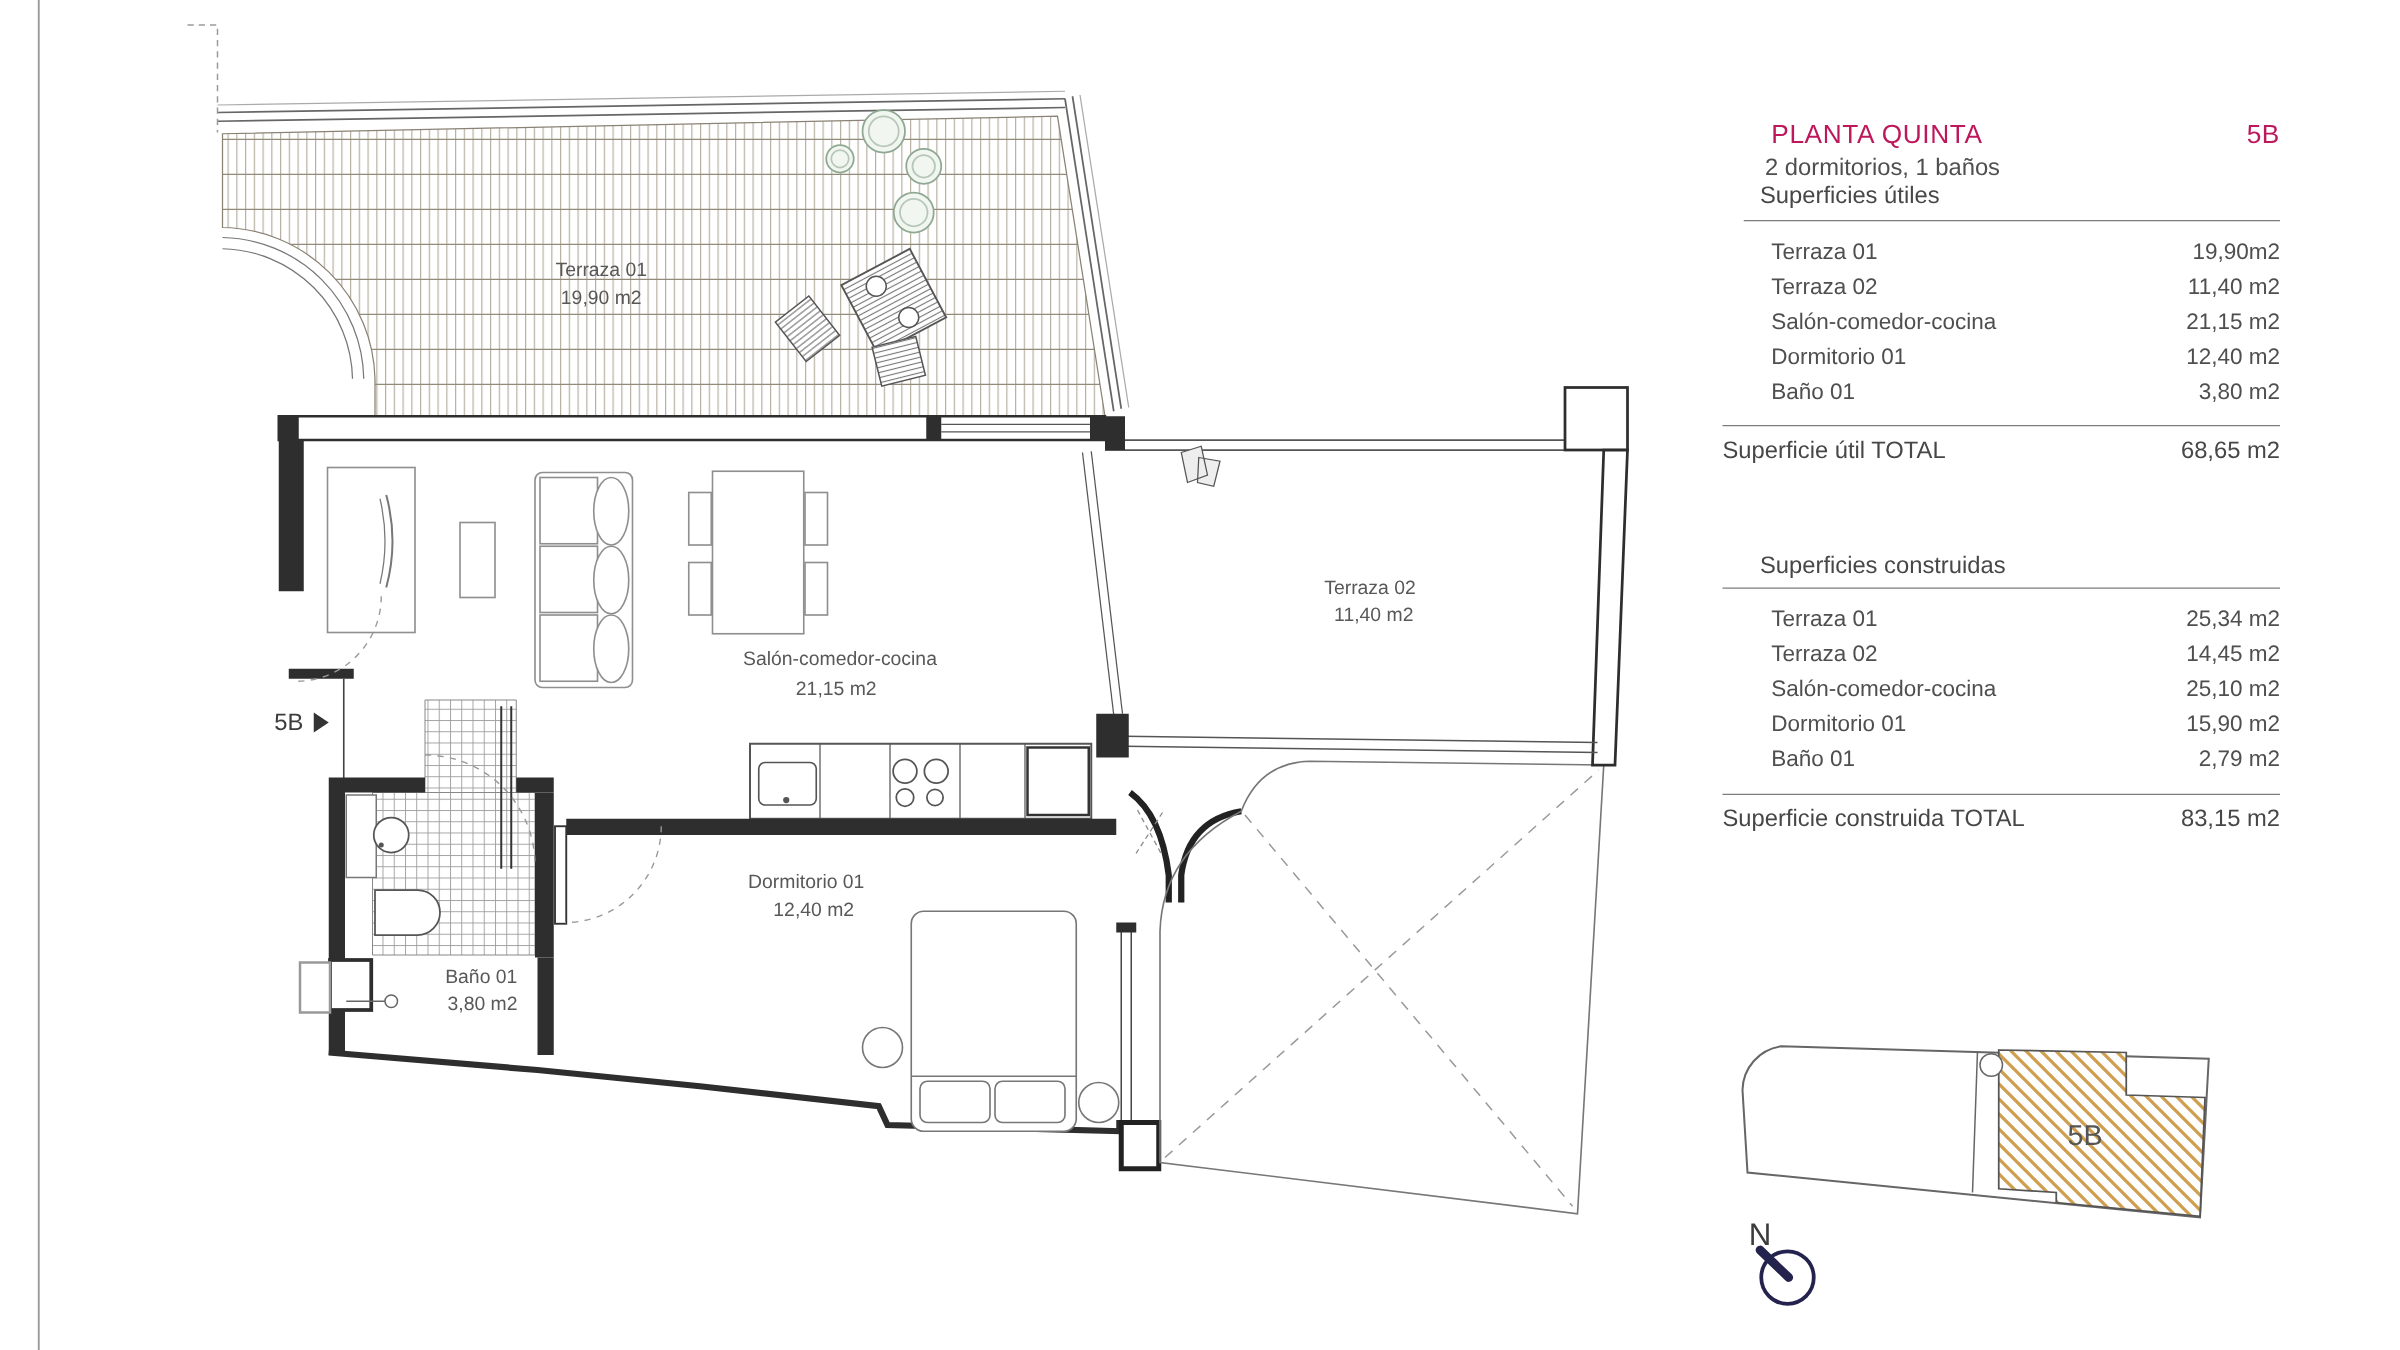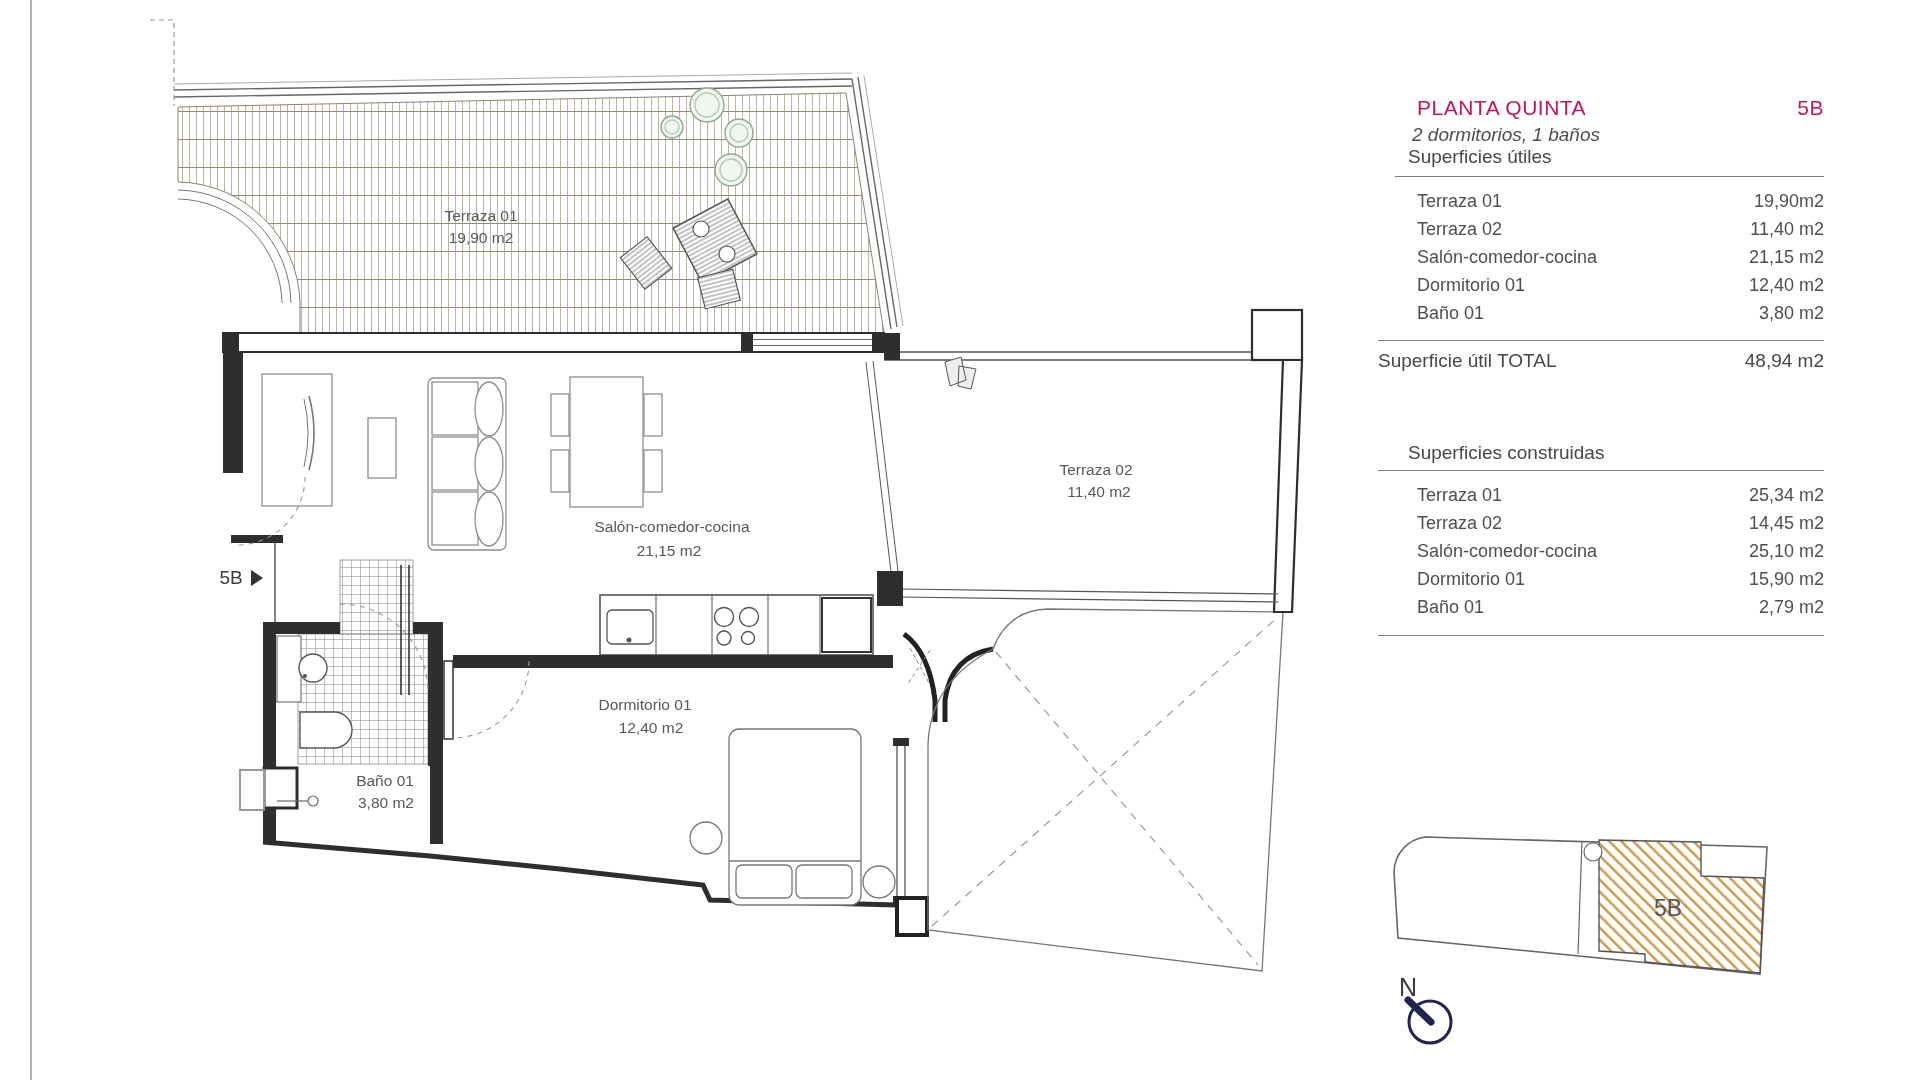--- a/index.html
+++ b/index.html
@@ -8,21 +8,21 @@
   svg{position:absolute;left:0;top:0;}
   svg text{font-family:"Liberation Sans", sans-serif;fill:#585858;}
   .plan-label{font-size:15.5px;}
   .entry-label{font-size:19px;fill:#3c3c3c;}
   .key-label{font-size:23px;fill:#555;}
   .north-label{font-size:25px;fill:#3c3c3c;}
 
   .panel{position:absolute;left:1378px;top:0;width:446px;color:#4f4f4f;}
   .title-row{margin-top:96px;display:flex;justify-content:space-between;align-items:baseline;
     padding-left:39px;font-size:21px;letter-spacing:.5px;color:#be185d;}
-  .subtitle{margin-top:4px;padding-left:34px;font-size:19px;font-style:italic;}
+  .subtitle{margin-top:4px;padding-left:34px;font-size:19px;}
   .sec-head{padding-left:30px;font-size:19px;color:#474747;}
   .head-1{margin-top:0;}
   .head-2{margin-top:70px;}
   .rule{border-top:1px solid #7d7d7d;height:0;margin-left:0px;}
   .rule-1{margin-top:8px;margin-left:17px;}
   .rows{margin-top:10px;}
   .srow{display:flex;justify-content:space-between;height:28px;align-items:center;
     padding-left:39px;font-size:18px;}
   .srow .v{text-align:right;}
   .rule-mid{margin-top:13px;}
@@ -280,21 +280,21 @@
       <span class="v">12,40 m2</span>
     </div>
     <div class="srow">
       <span>Baño 01</span>
       <span class="v">3,80 m2</span>
     </div>
   </div>
   <div class="rule rule-mid"></div>
   <div class="total-row">
     <span>Superficie útil TOTAL</span>
-    <span>48,94 m2</span>
+    <span>68,65 m2</span>
   </div>
 
   <div class="sec-head head-2">Superficies  construidas</div>
   <div class="rule" style="margin-top:6px;"></div>
   <div class="rows">
     <div class="srow">
       <span>Terraza 01</span>
       <span class="v">25,34 m2</span>
     </div>
     <div class="srow">
@@ -308,15 +308,19 @@
     <div class="srow">
       <span>Dormitorio 01</span>
       <span class="v">15,90 m2</span>
     </div>
     <div class="srow">
       <span>Baño 01</span>
       <span class="v">2,79 m2</span>
     </div>
   </div>
   <div class="rule" style="margin-top:14px;"></div>
+  <div class="total-row">
+    <span>Superficie construida TOTAL</span>
+    <span>83,15 m2</span>
+  </div>
 </div>
 
 </div>
 
 </body></html>

